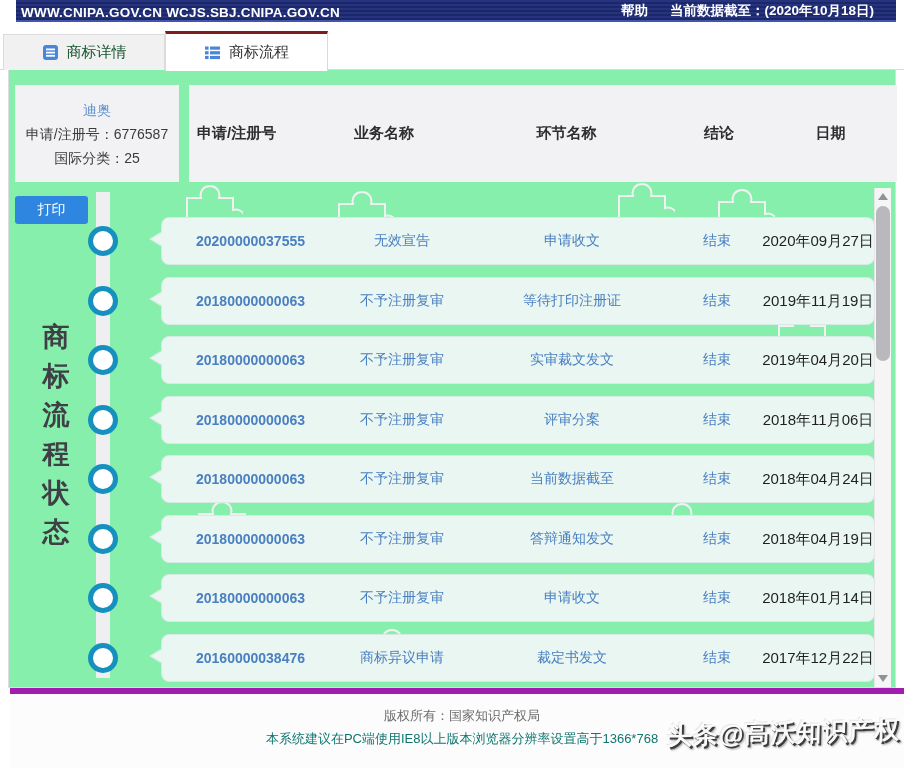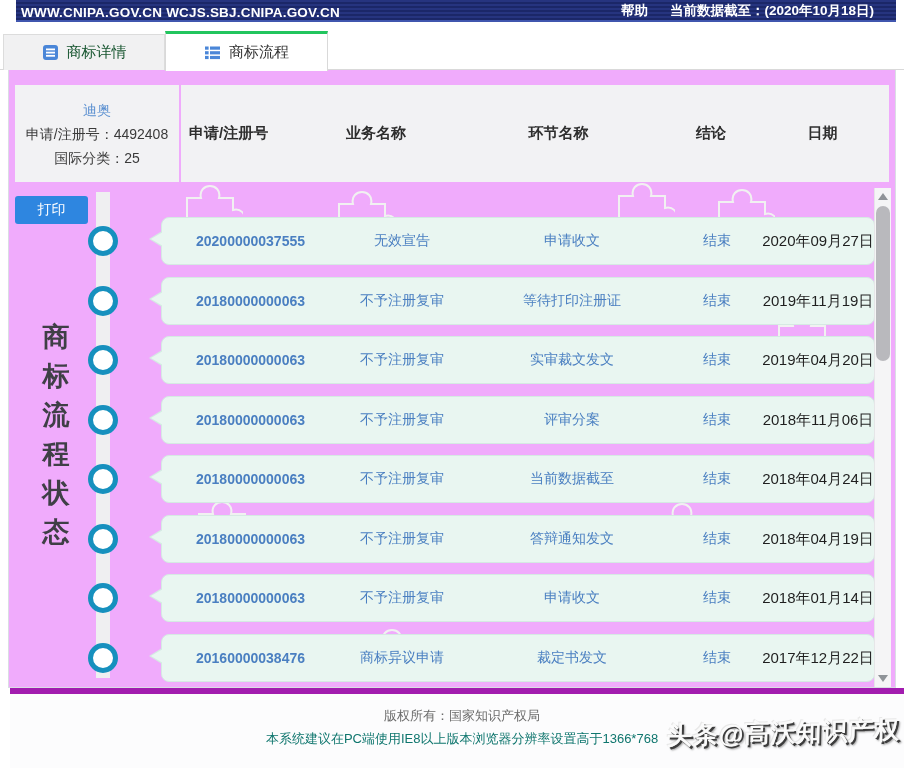--- a/index.html
+++ b/index.html
@@ -19,38 +19,38 @@
 
   
   .tabstrip{ position:absolute; top:30px; left:0; width:904px; height:40px; border-bottom:1px solid #d9d9d9; background:#fff; }
   .tab{
     position:absolute; top:4px; height:36px; display:flex; align-items:center; justify-content:center; gap:8px;
     font-size:15px; color:#14532d; cursor:pointer;
   }
   .tab.inactive{ left:3px; width:162px; background:#f1f1f2; border:1px solid #dcdcdc; border-bottom:none; }
   .tab.active{
     left:165px; width:163px; background:#fff; color:#333;
-    border:1px solid #d9d9d9; border-top:3px solid #22c55e; border-bottom:none;
+    border:1px solid #d9d9d9; border-top:3px solid #7f1d1d; border-bottom:none;
     top:1px; height:40px; z-index:2;
   }
   .tabicon{ width:17px; height:17px; display:inline-block; }
 
   
-  .panel{ position:absolute; top:70px; left:8px; width:888px; height:618px; border:1px solid #dadde4; border-top:none; background:#f0abfc; }
+  .panel{ position:absolute; top:70px; left:8px; width:888px; height:618px; border:1px solid #dadde4; border-top:none; background:#86efac; }
   .panel .decor{ position:absolute; z-index:0; opacity:1; }
 
   .infobox{
     position:absolute; left:6px; top:15px; width:164px; height:97px; background:#f2f2f4; z-index:1;
     display:flex; flex-direction:column; align-items:center; justify-content:center; gap:4px;
     font-size:14px; color:#3a3a3a; line-height:20px;
   }
   .infobox .tmname{ color:#5a8fd0; cursor:pointer; }
 
   .theader{
-    position:absolute; left:172px; top:15px; width:708px; height:97px; background:#f2f2f4; z-index:1;
+    position:absolute; left:180px; top:15px; width:708px; height:97px; background:#f2f2f4; z-index:1;
     display:grid; grid-template-columns:120px 150px 215px 90px 1fr; align-items:center;
     font-size:15px; font-weight:bold; color:#2e2e2e;
   }
   .theader .h1{ padding-left:8px; text-align:left; }
   .theader .hc{ text-align:center; }
 
   .printbtn{
     position:absolute; left:6px; top:126px; width:73px; height:28px; z-index:3;
     background:#2e86e0; color:#fff; border:none; border-radius:3px; font-size:14px; cursor:pointer;
     font-family:inherit;
@@ -132,21 +132,21 @@
         </svg>
     </span>
     <span>商标流程</span>
   </div>
 </nav>
 
 <main class="panel">
 
   <section class="infobox">
     <span class="tmname">迪奥</span>
-    <span>申请/注册号：4492408</span>
+    <span>申请/注册号：6776587</span>
     <span>国际分类：25</span>
   </section>
 
   <section class="theader">
       <span class="h1">申请/注册号</span>
       <span class="hc">业务名称</span>
       <span class="hc">环节名称</span>
       <span class="hc">结论</span>
       <span class="hc">日期</span>
     </section>

